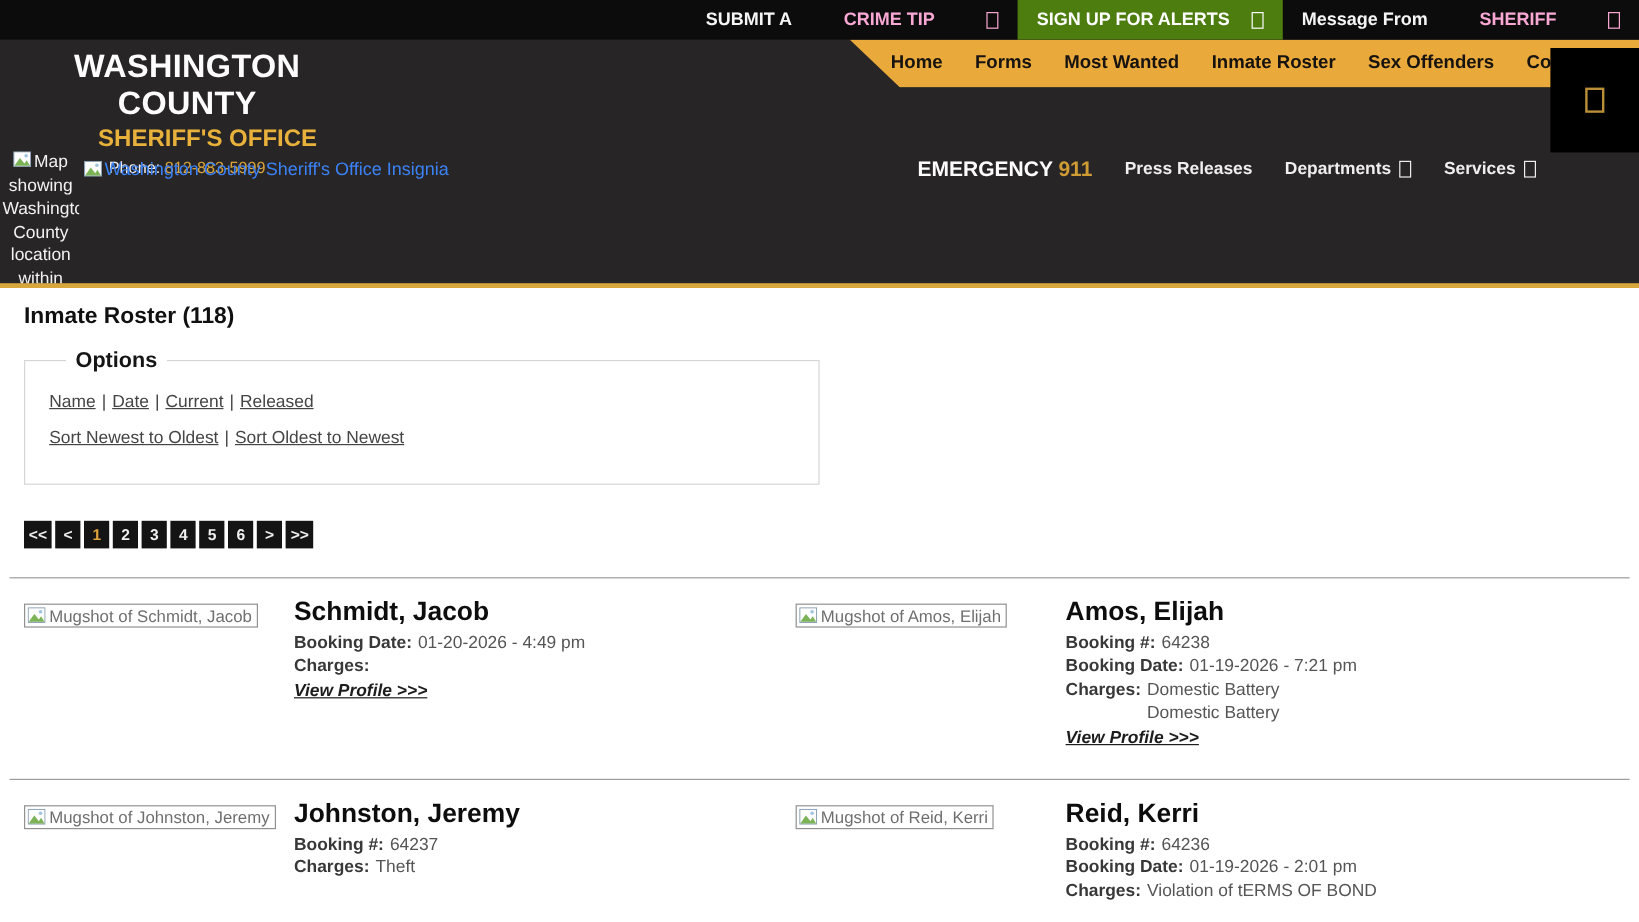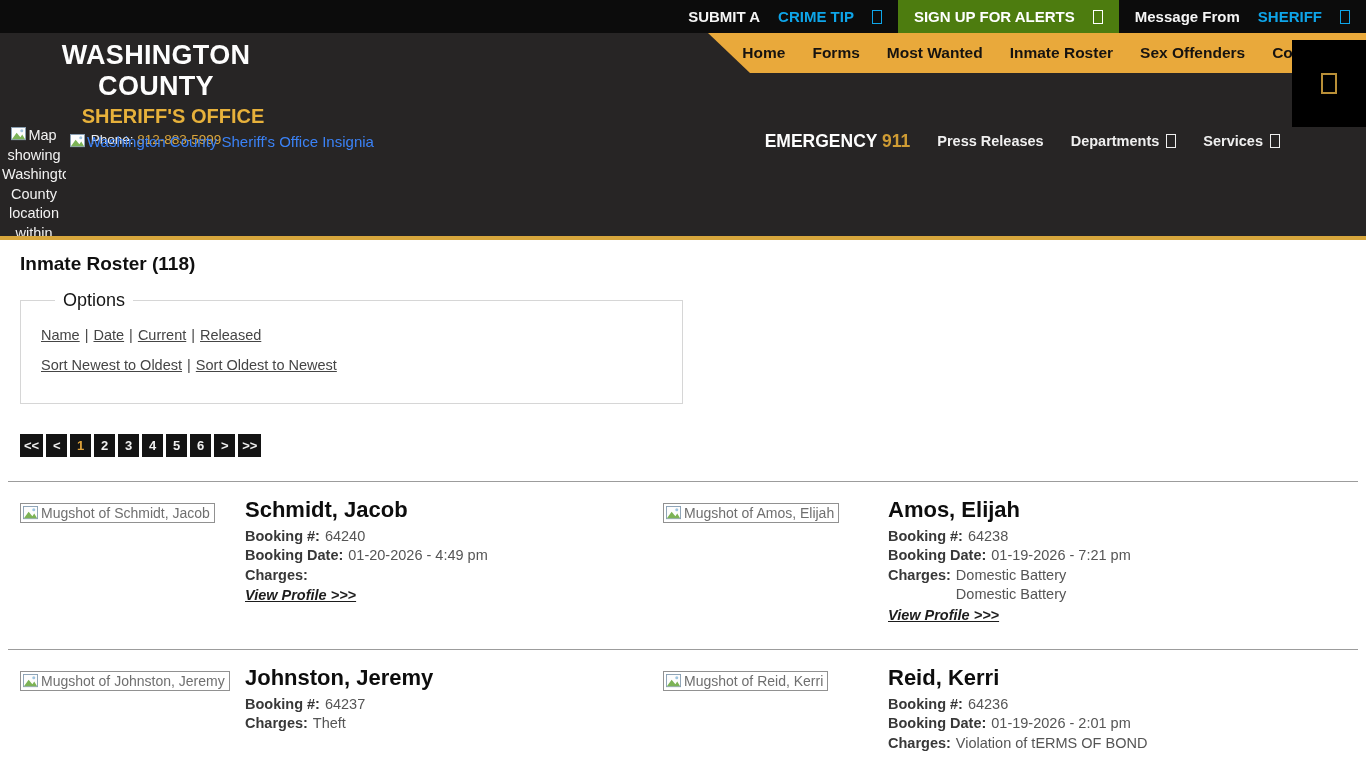--- a/index.html
+++ b/index.html
@@ -7,21 +7,21 @@
     font-family:"Liberation Sans", sans-serif; }
 
   
   .site-header { position:relative; height:240px; background:#272525;
     border-bottom:4px solid #d7a63c; overflow:hidden; }
 
   .topbar { position:absolute; top:0; left:0; right:0; height:33px; background:#0c0c0c;
     display:flex; justify-content:flex-end; align-items:stretch; color:#f5f5f5;
     font-size:15px; font-weight:bold; }
   .topbar-link { display:flex; align-items:center; gap:18px; padding:0 16px; cursor:pointer; white-space:nowrap; }
-  .topbar-link .hl { color:#0ea5e9; }
+  .topbar-link .hl { color:#f9a8d4;margin-left:25px; }
   .topbar-link.alert-btn { background:#4d7c0f; color:#fff; }
   .tofu { display:inline-block; width:10px; height:14px; border:1.5px solid currentColor; }
 
   .gold-nav { position:absolute; top:33px; left:670px; right:0; height:40px; background:#e9a93b;
     clip-path:polygon(38px 0, 100% 0, 100% 100%, 80px 100%);
     display:flex; align-items:center; justify-content:flex-end; gap:27px;
     padding-right:12px; font-size:15.5px; font-weight:bold; color:#161310; }
   .gold-nav .nav-item { cursor:pointer; white-space:nowrap; }
 
   .brand { position:absolute; left:0; top:40px; width:312px; text-align:center; }
@@ -45,21 +45,21 @@
 
   .search-box { position:absolute; top:40px; right:0; width:74px; height:87px; background:#000;
     display:grid; place-items:center; cursor:pointer; }
   .search-box .glyph { width:16px; height:21px; border:2px solid #b98f37; }
 
   
   .page-title { margin:13px 20px 0; font-size:19px; font-weight:bold; color:#101010; }
 
   fieldset.options { margin:15px 0 0 20px; width:663px; border:1px solid #d6d6d6;
     padding:2px 20px 30px; }
-  fieldset.options legend { font-size:18px; font-weight:normal; color:#151515; padding:0 8px; margin-left:14px; }
+  fieldset.options legend { font-size:18px; font-weight:bold; color:#151515; padding:0 8px; margin-left:14px; }
   .link-row { margin-top:14px; font-size:14.5px; color:#454545; }
   .link-row a { color:#454545; text-decoration:underline; cursor:pointer; }
   .sep { color:#454545; padding:0 5px; }
 
   .pagination { display:flex; gap:3px; margin:30px 0 0 20px; }
   .page-btn { min-width:21px; height:23px; padding:0 4px; background:#141414; color:#f0f0f0;
     font-size:13px; font-weight:bold; display:grid; place-items:center; cursor:pointer; }
   .page-btn.current { color:#dfa33c; }
 
   hr.divider { border:none; border-top:1px solid #9c9c9c; margin:24px 8px 0; }
@@ -193,21 +193,20 @@
             <svg viewBox="0 0 16 16" width="15" height="15">
               <rect x="0.5" y="0.5" width="15" height="13" fill="#fdfdfd" stroke="#8aa0b4"></rect>
               <path d="M1 13 L6 6 L10 11 L12 8 L15 13 Z" fill="#7cb356"></path>
               <circle cx="11.5" cy="4" r="1.6" fill="#9ec4e0"></circle>
             </svg>
             <span>Mugshot of Schmidt, Jacob</span>
           </span>
       </div>
       <div class="details">
         <div class="inmate-name">Schmidt, Jacob</div>
-        <div><span class="lbl">Booking #:</span><span>64240</span></div>
         <div><span class="lbl">Booking Date:</span><span>01-20-2026 - 4:49 pm</span></div>
         <div class="charges-line">
             <span class="lbl">Charges:</span>
             <span></span>
           </div>
         <a class="view-profile">View Profile &gt;&gt;&gt;</a>
       </div>
     </div>
 
     <div class="inmate-card">

